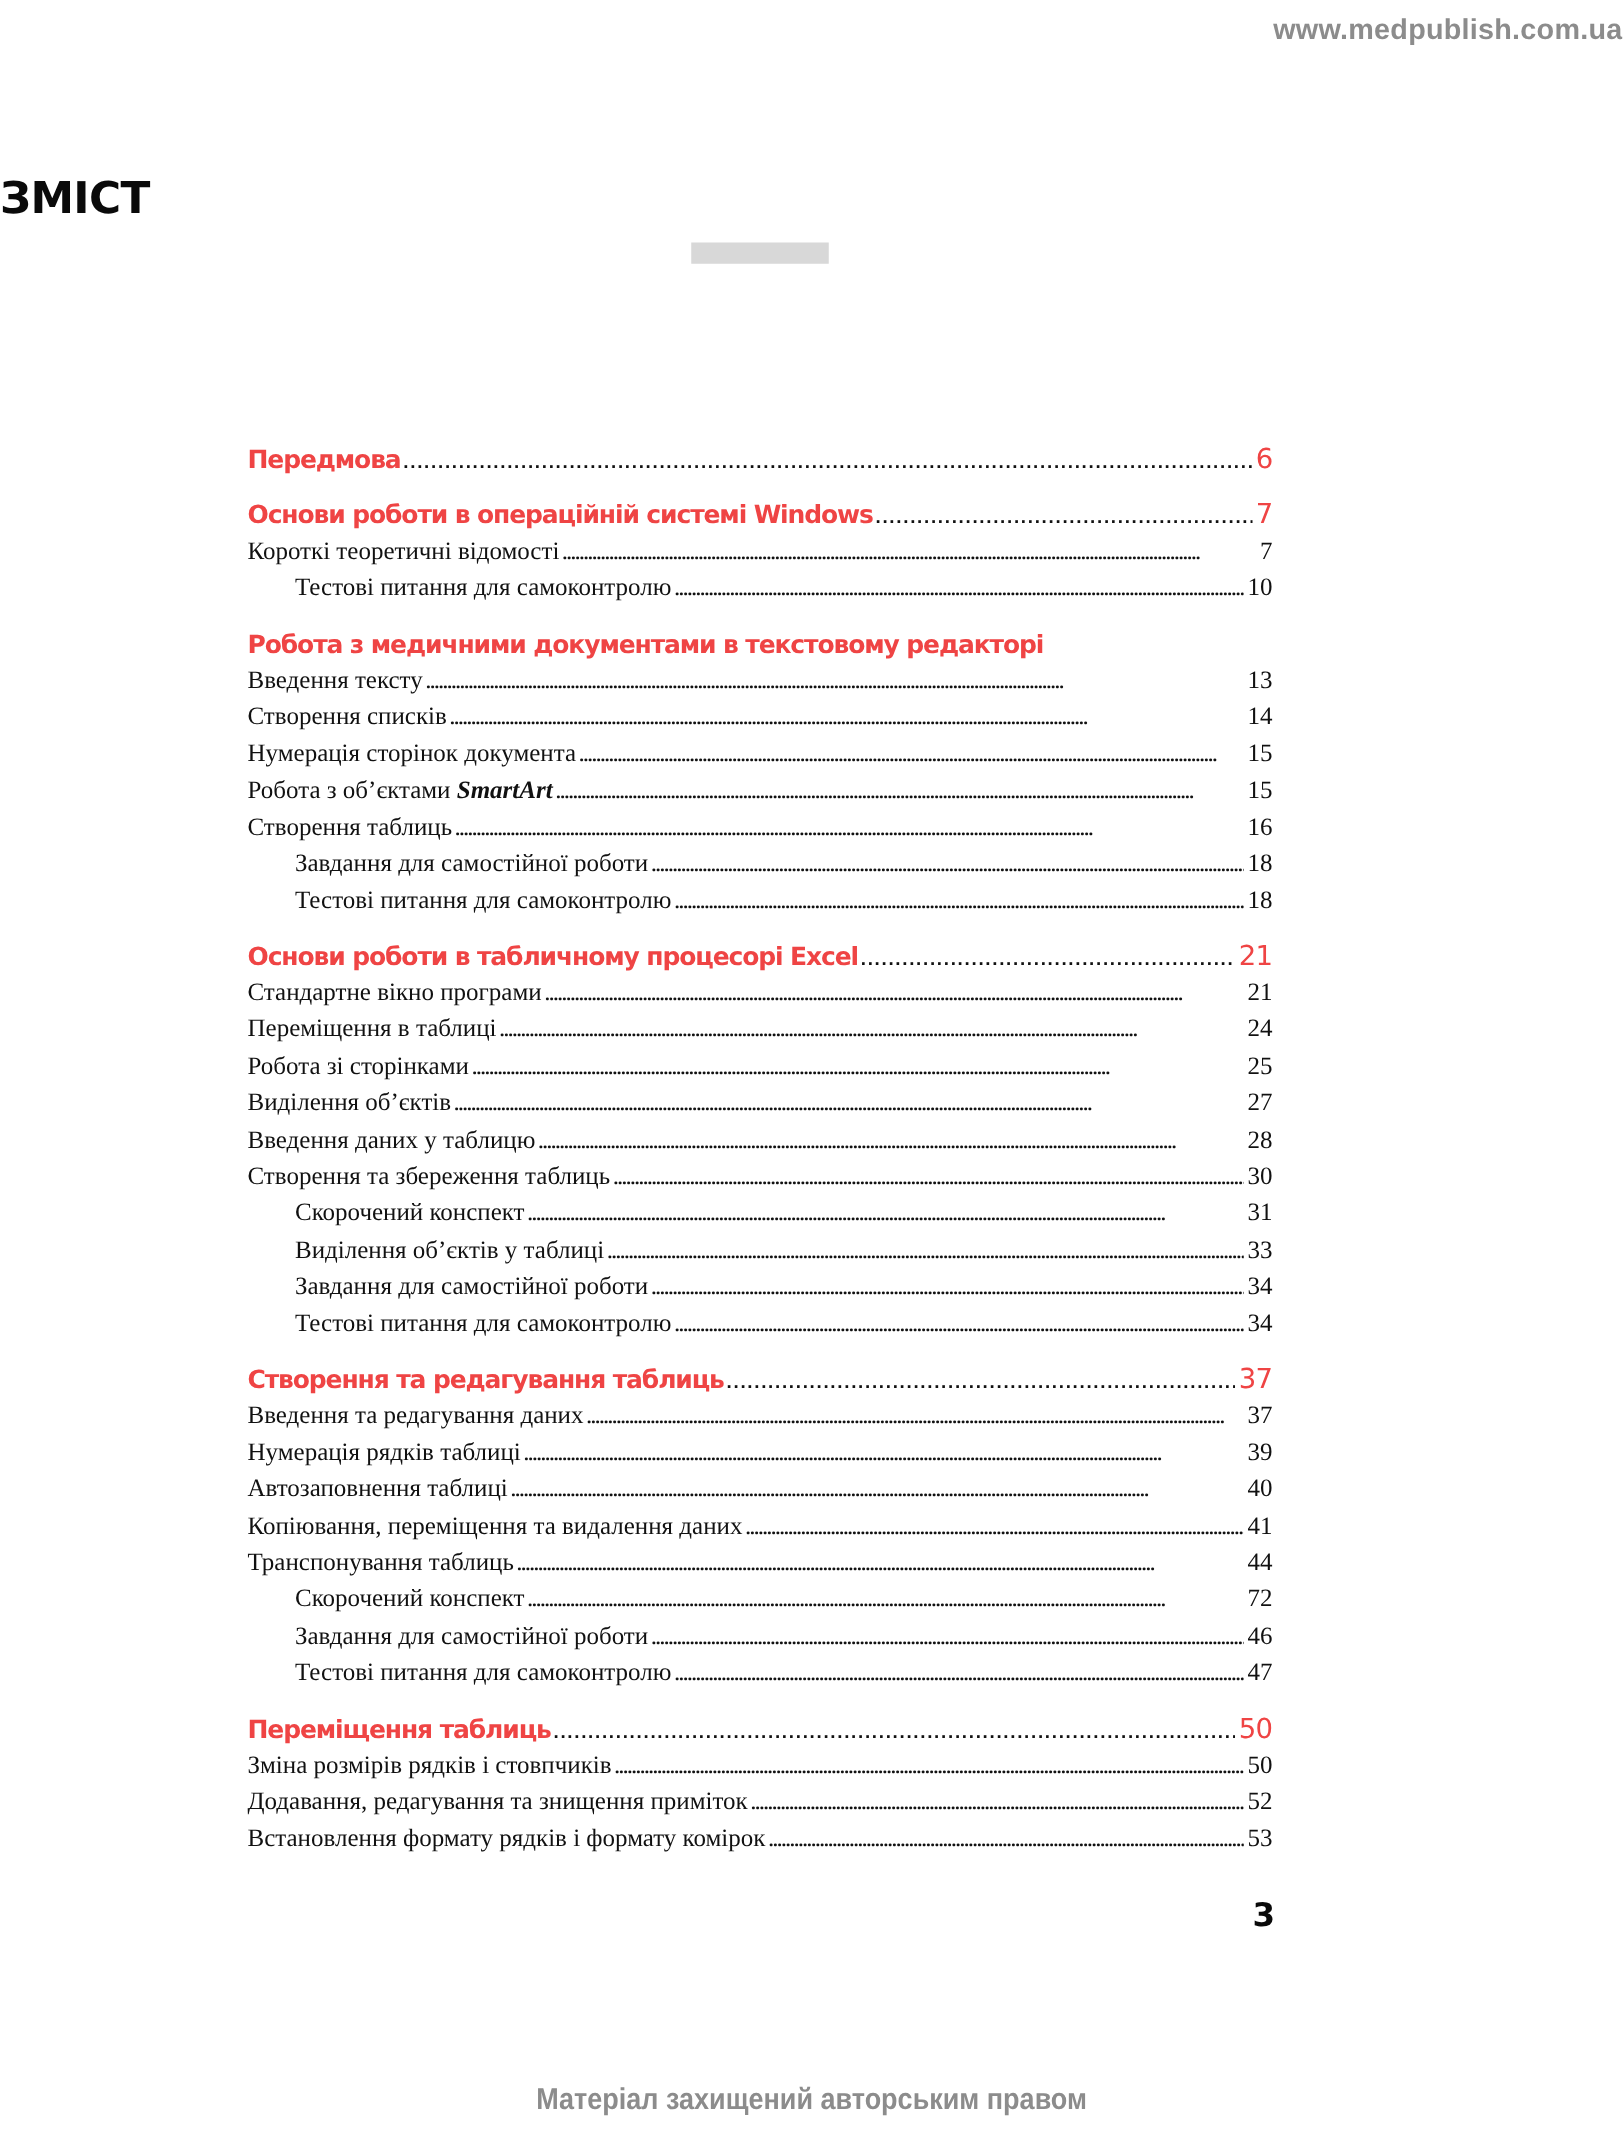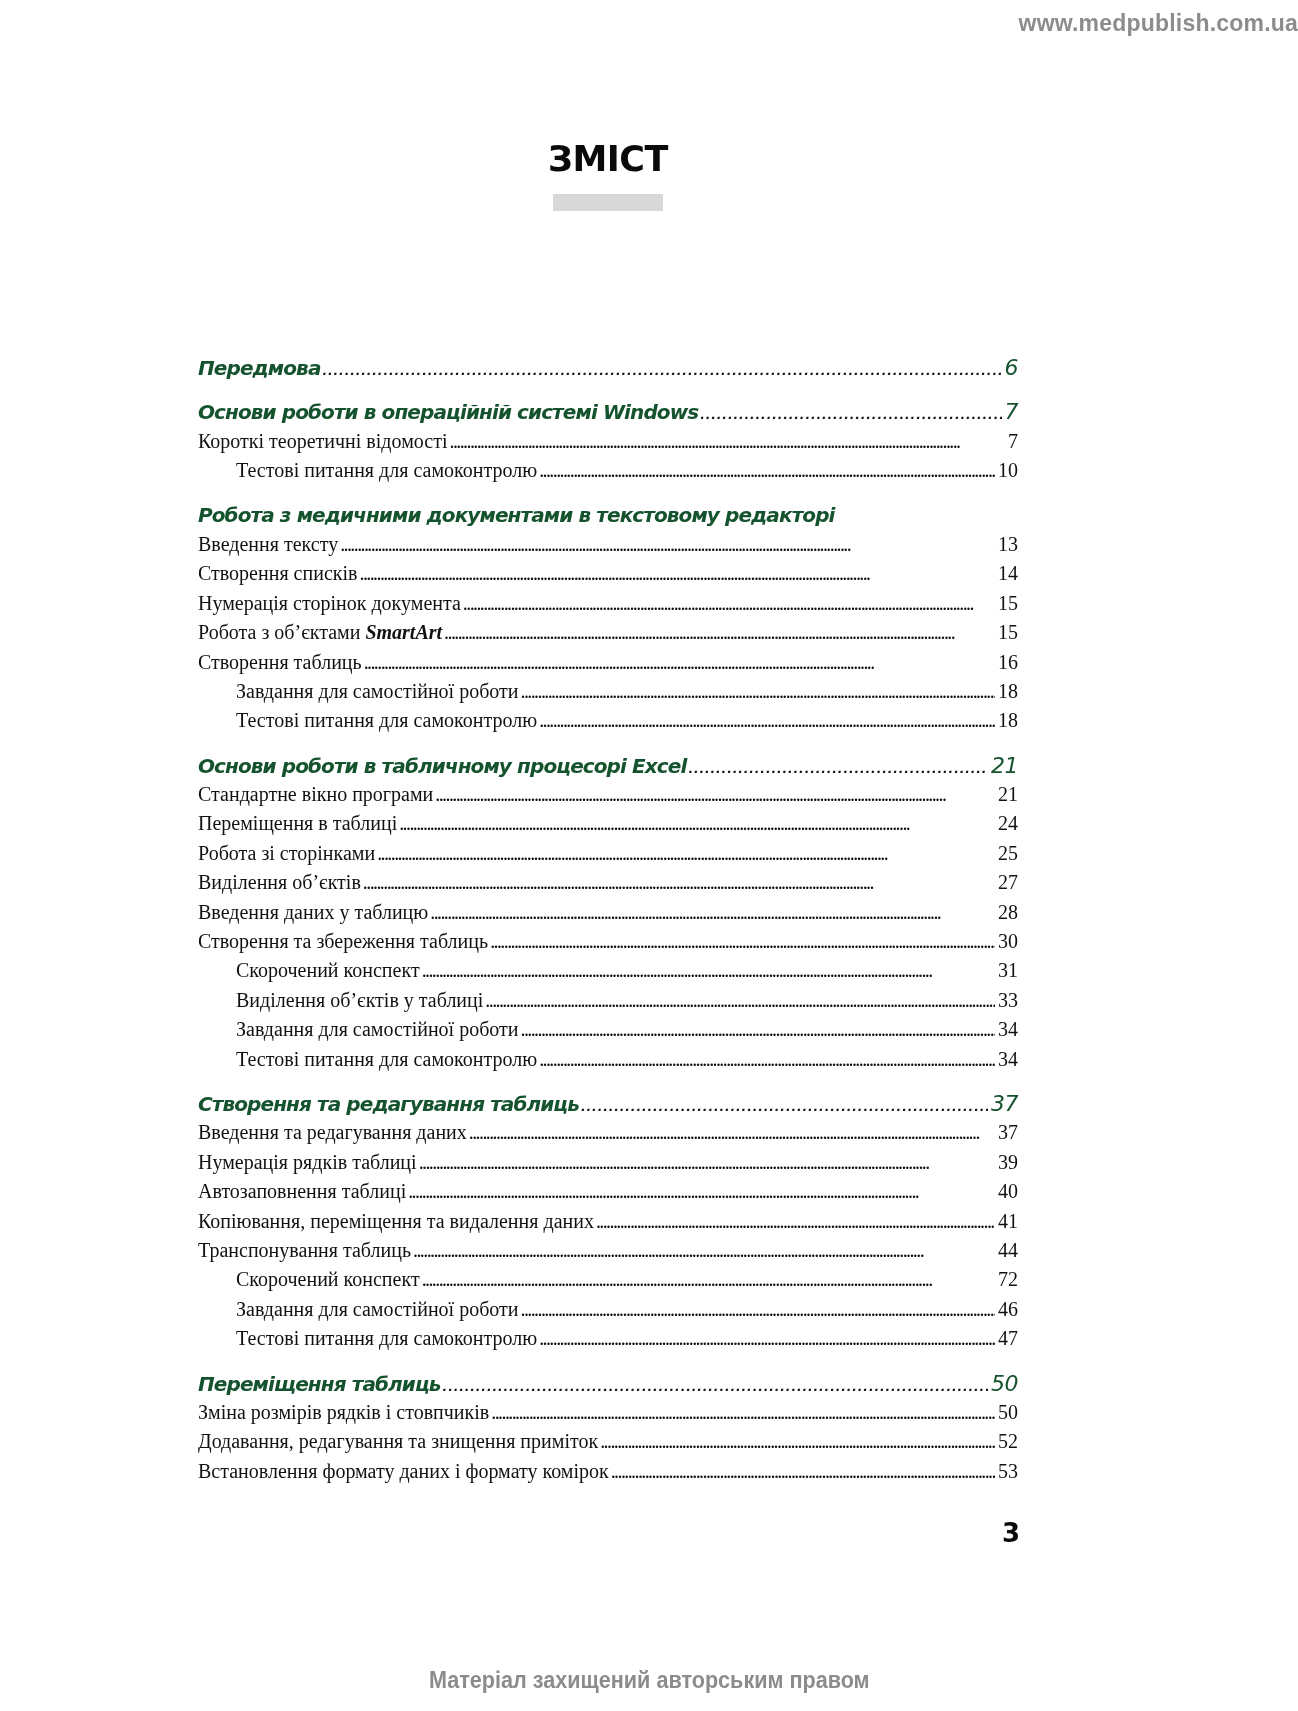--- a/index.html
+++ b/index.html
@@ -8,42 +8,42 @@
     position: absolute; top: 10px; left: 0; width: 1298px; text-align: right;
     font-family: "Liberation Sans", sans-serif; font-weight: bold; font-size: 23px;
     color: #8c8c8c; letter-spacing: 0.2px;
   }
   .watermark-bottom {
     position: absolute; top: 1666px; left: 0; width: 1298px; text-align: center;
     font-family: "Liberation Sans", sans-serif; font-weight: bold; font-size: 24px;
     color: #8c8c8c; transform: scaleX(0.9); transform-origin: 652px 0;
   }
   .title {
-    position: absolute; top: 139px; left: 0; width: 1216px; text-align: center;
+    position: absolute; top: 139px; left: 0; width: 1216px; 
     font-family: "DejaVu Sans", sans-serif; font-weight: bold; font-size: 35px; color: #0a0a0a;
     letter-spacing: -0.5px;
   }
   .title-bar {
     position: absolute; top: 194px; left: 553px; width: 110px; height: 17px; background: #d8d8d8;
   }
   .toc { position: absolute; left: 198px; top: 338px; width: 820px; }
   .row {
     display: flex; align-items: baseline; white-space: nowrap; height: 29.4px; line-height: 29.4px;
   }
   .row.gap { margin-top: 15px; }
   .row .label { flex: 0 0 auto; }
   .row .dots {
     flex: 1 1 auto; overflow: hidden; margin: 0 3px 0 2px; color: #111;
   }
   .row .dots::before {
     content: ". . . . . . . . . . . . . . . . . . . . . . . . . . . . . . . . . . . . . . . . . . . . . . . . . . . . . . . . . . . . . . . . . . . . . . . . . . . . . . . . . . . . . . . . . . . . . . . . . . . . . . . . . . . . . . . . . . . . . . . . . . . . . . . . . . . . . . . . . . . . . . . . . . . . . .";
     letter-spacing: -3.3px;
   }
   .row .page { flex: 0 0 auto; text-align: right; }
-  .lvl-h { font-family: "DejaVu Sans", sans-serif; font-weight: bold; font-size: 20px; color: #14532d; letter-spacing: -0.9px; font-style: italic; }
+  .lvl-h { font-family: "DejaVu Sans", sans-serif; font-weight: bold; font-size: 20px; color: #ef4444; letter-spacing: -0.9px; }
   .lvl-h .dots::before { font-size: 12px; letter-spacing: -1.6px; }
   .lvl-h .page { font-family: "DejaVu Sans", sans-serif; font-weight: normal; font-size: 22px; letter-spacing: -0.5px; }
   .lvl-1, .lvl-2 { font-family: "Liberation Serif", serif; font-size: 20px; color: #111; }
   .lvl-2 .label { padding-left: 38px; }
   .lvl-1 .page, .lvl-2 .page { font-family: "Liberation Serif", serif; }
   .row.wrap-first { height: 29.4px; }
   .page-number {
     position: absolute; top: 1518px; left: 990px; width: 30px; text-align: right;
     font-family: "DejaVu Sans", sans-serif; font-weight: bold; font-size: 26px; color: #0a0a0a;
   }
@@ -225,21 +225,21 @@
       <span class="label"><span>Зміна розмірів рядків і стовпчиків</span></span>
       <span class="dots"></span>
       <span class="page">50</span>
     </div>
     <div class="row lvl-1">
       <span class="label"><span>Додавання, редагування та знищення приміток</span></span>
       <span class="dots"></span>
       <span class="page">52</span>
     </div>
     <div class="row lvl-1">
-      <span class="label"><span>Встановлення формату даних і формату комірок</span></span>
+      <span class="label"><span>Встановлення формату рядків і формату комірок</span></span>
       <span class="dots"></span>
       <span class="page">53</span>
     </div>
   </div>
 
 <div class="page-number">3</div>
 
 <div class="watermark-bottom">Матеріал захищений авторським правом</div>
 
 </body></html>

